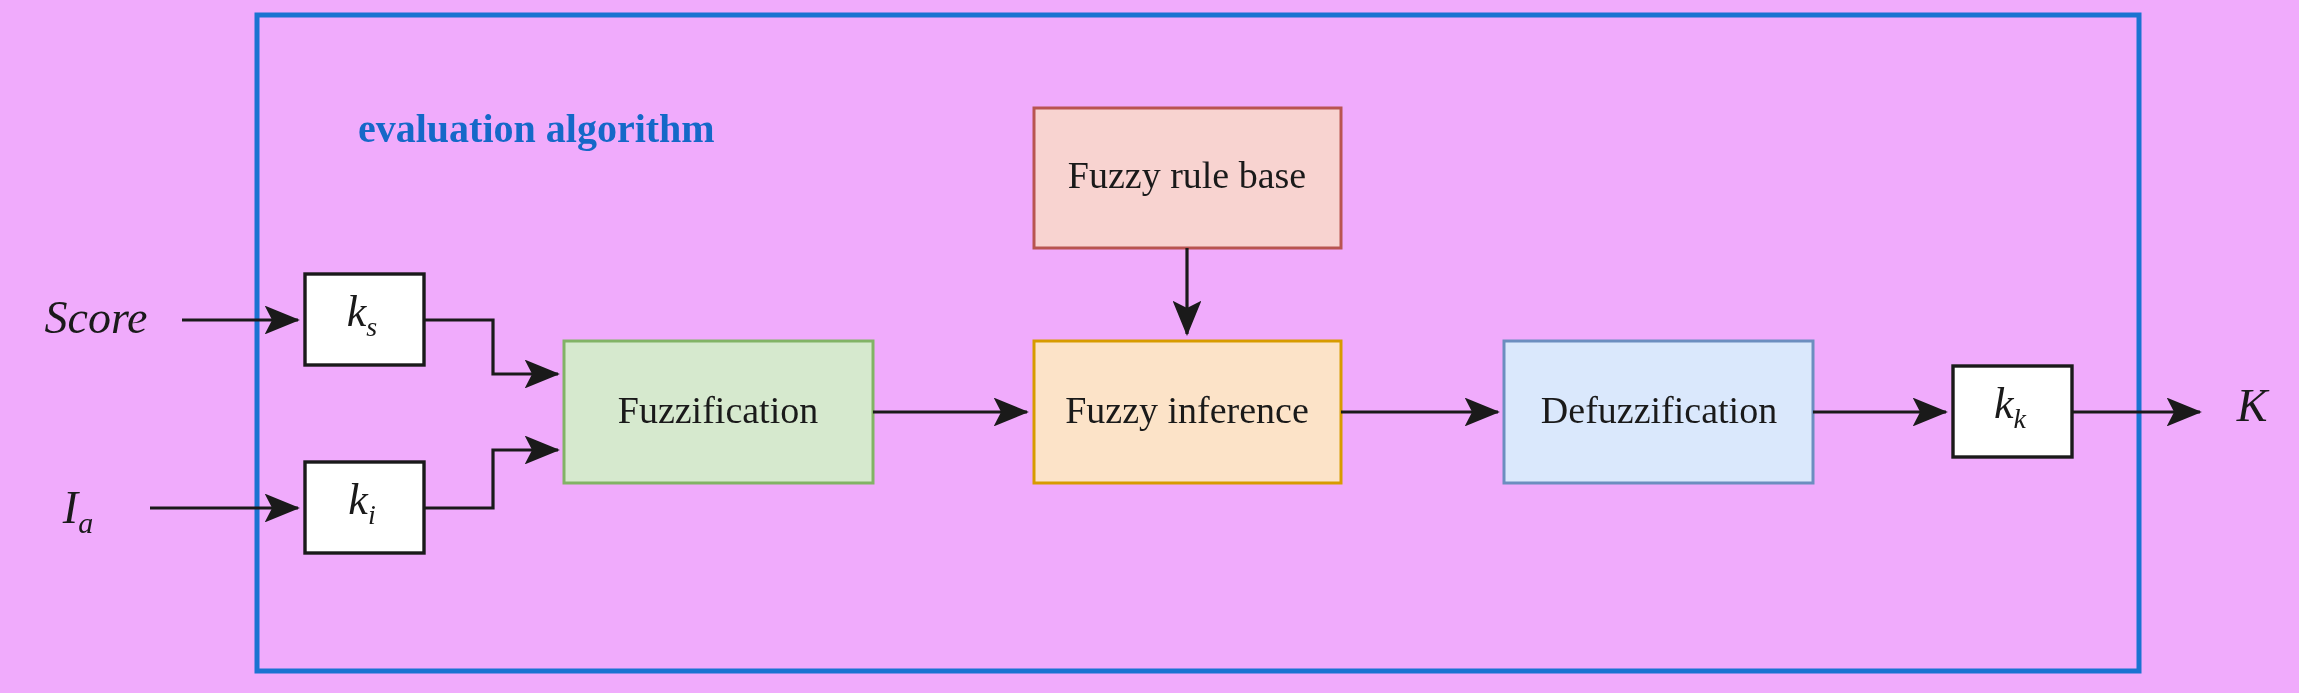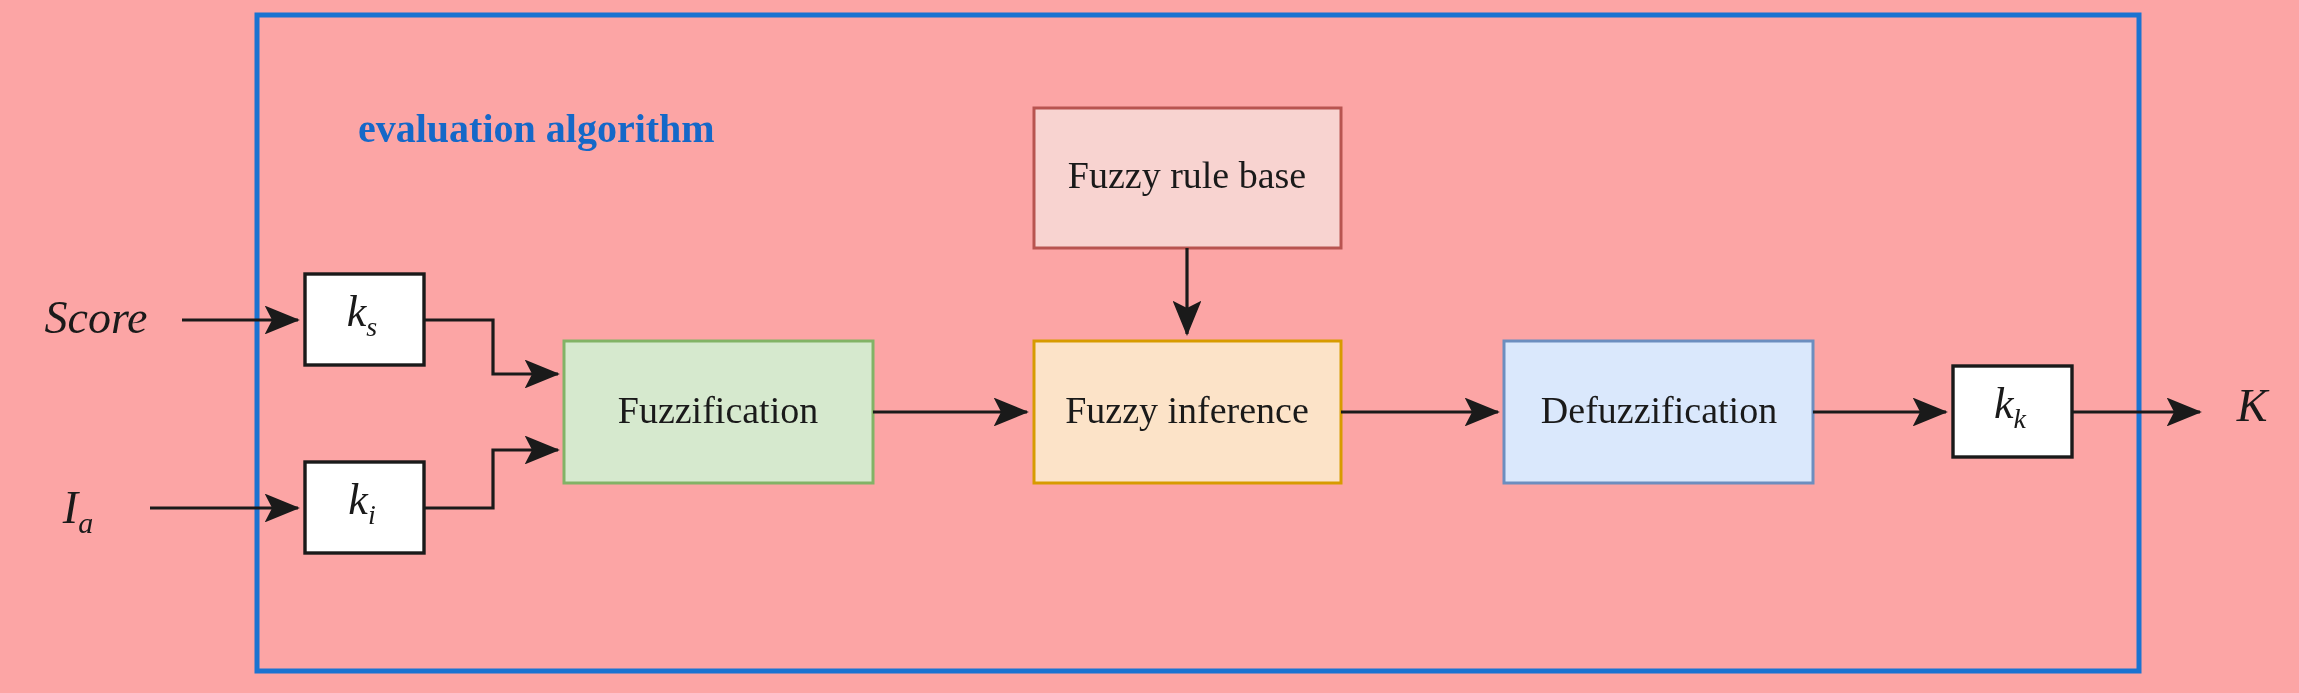--- a/index.html
+++ b/index.html
@@ -11,21 +11,21 @@
   body {
     width: 2299px;
     height: 693px;
     font-family: "Liberation Serif", serif;
     overflow: hidden;
   }
   #diagram-root {
     position: relative;
     width: 2299px;
     height: 693px;
-    background: #fca5a5;
+    background: #f0abfc;
   }
   svg#diagram-svg {
     position: absolute;
     left: 0;
     top: 0;
     width: 2299px;
     height: 693px;
     display: block;
   }
   .box-label {

